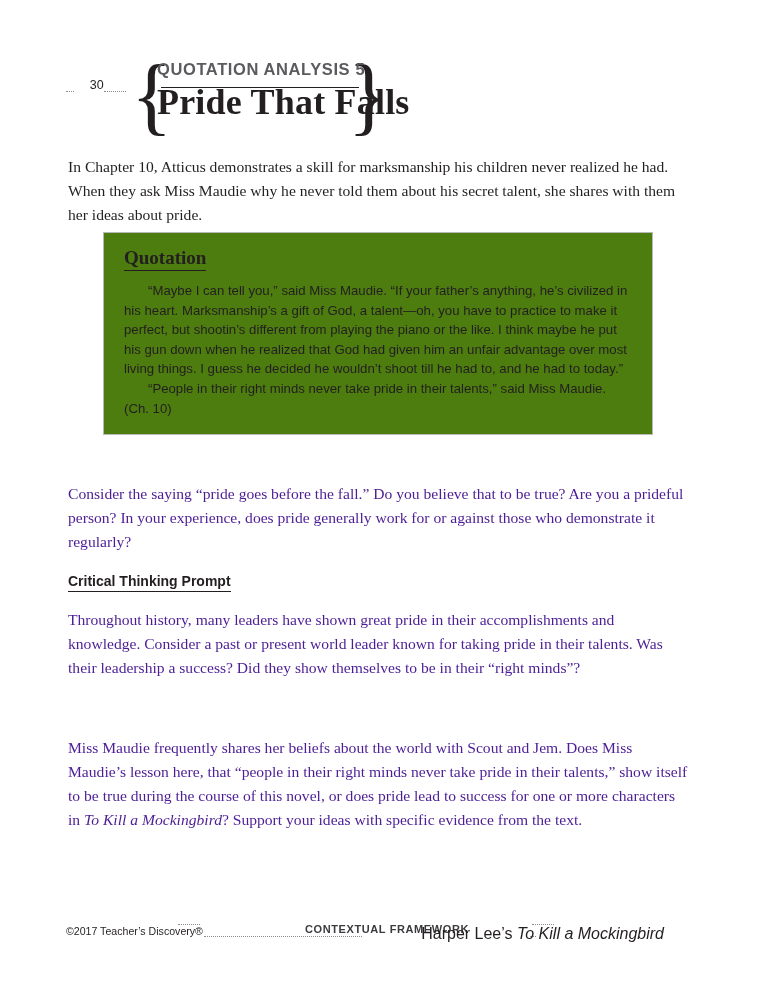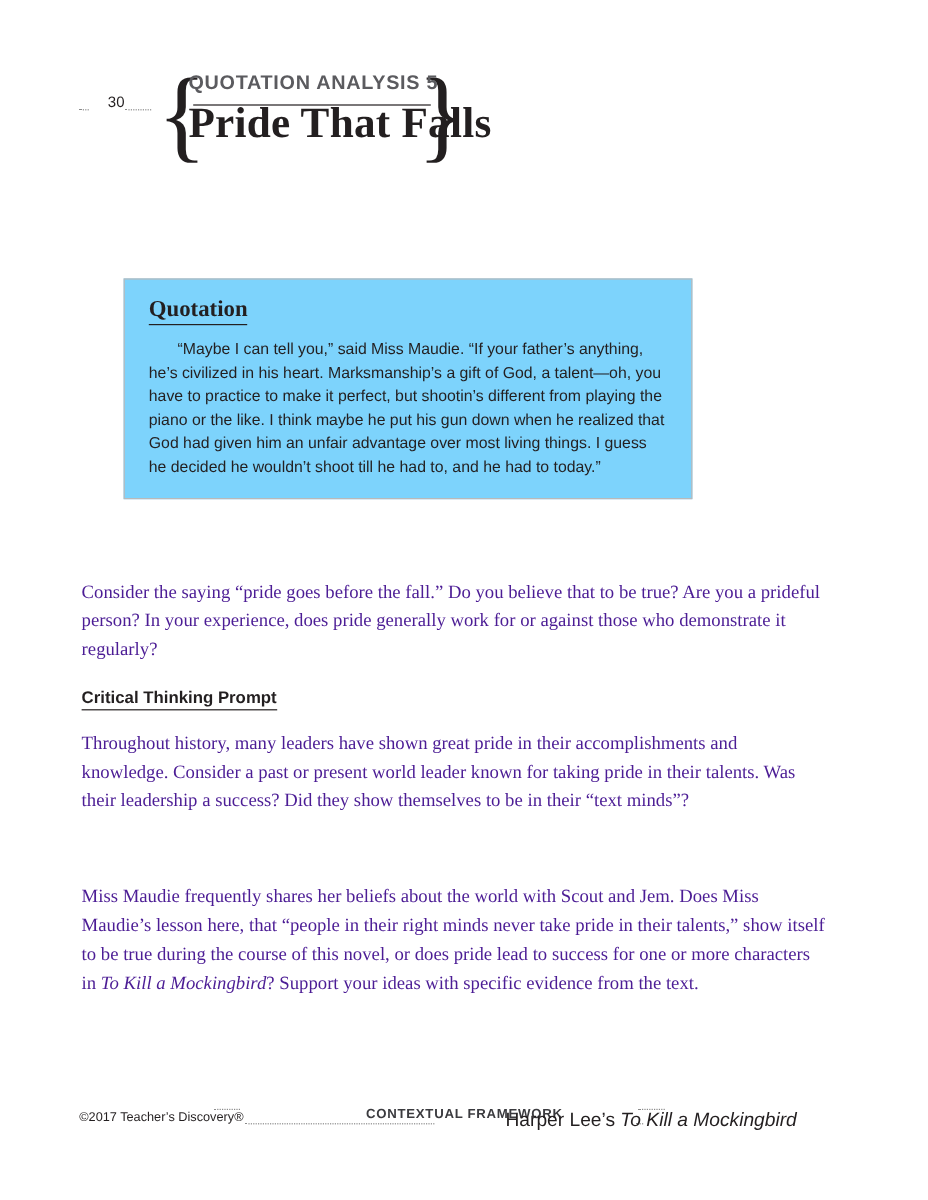--- a/index.html
+++ b/index.html
@@ -116,25 +116,25 @@
     font-size: 15.6px;
     line-height: 24px;
     color: #231f20;
   }
 
   
   .quote-box {
     position: absolute;
     left: 103px;
     top: 232px;
-    width: 474px;
+    width: 550px;
     border: 1px solid #b9b9b9;
     box-sizing: border-box;
     padding: 14px 20px 16px 20px;
-    background: #7dd3fc;
+    background: #4d7c0f;
   }
   .quote-label {
     font-family: "Liberation Serif", serif;
     font-weight: bold;
     font-size: 19px;
     display: inline-block;
     border-bottom: 1.4px solid #231f20;
     padding-bottom: 1px;
     margin-bottom: 10px;
   }
@@ -270,32 +270,34 @@
       <span class="brace brace-left">{</span>
       <span class="brace brace-right">}</span>
       <div class="title-inner">
         <div class="kicker">QUOTATION ANALYSIS 5</div>
         <div class="maintitle">Pride That Falls</div>
       </div>
       <div class="title-rule"></div>
     </div>
   </div>
 
+  <div class="intro">In Chapter 10, Atticus demonstrates a skill for marksmanship his children never realized he had. When they ask Miss Maudie why he never told them about his secret talent, she shares with them her ideas about pride.</div>
 
   <div class="quote-box">
     <div class="quote-label">Quotation</div>
     <div class="quote-body">
       <p>“Maybe I can tell you,” said Miss Maudie. “If your father’s anything, he’s civilized in his heart. Marksmanship’s a gift of God, a talent—oh, you have to practice to make it perfect, but shootin’s different from playing the piano or the like. I think maybe he put his gun down when he realized that God had given him an unfair advantage over most living things. I guess he decided he wouldn’t shoot till he had to, and he had to today.”</p>
+      <p>“People in their right minds never take pride in their talents,” said Miss Maudie. (Ch. 10)</p>
     </div>
   </div>
 
   <div class="prompt-body b1">Consider the saying “pride goes before the fall.” Do you believe that to be true? Are you a prideful person? In your experience, does pride generally work for or against those who demonstrate it regularly?</div>
 
   <div class="prompt-head h2">Critical Thinking Prompt</div>
-  <div class="prompt-body b2">Throughout history, many leaders have shown great pride in their accomplishments and knowledge. Consider a past or present world leader known for taking pride in their talents. Was their leadership a success? Did they show themselves to be in their “text minds”?</div>
+  <div class="prompt-body b2">Throughout history, many leaders have shown great pride in their accomplishments and knowledge. Consider a past or present world leader known for taking pride in their talents. Was their leadership a success? Did they show themselves to be in their “right minds”?</div>
 
   <div class="prompt-body b3"><span>Miss Maudie frequently shares her beliefs about the world with Scout and Jem. Does Miss Maudie’s lesson here, that “people in their right minds never take pride in their talents,” show itself to be true during the course of this novel, or does pride lead to success for one or more characters in </span><em class="ital">To Kill a Mockingbird</em><span>? Support your ideas with specific evidence from the text.</span></div>
 
   <div class="footer">
     <div class="footer-left">©2017 Teacher’s Discovery®</div>
     <div class="dots-a"></div>
     <div class="dots-b"></div>
     <div class="footer-center">CONTEXTUAL FRAMEWORK</div>
     <div class="dots-c"></div>
     <div class="dots-d"></div>

